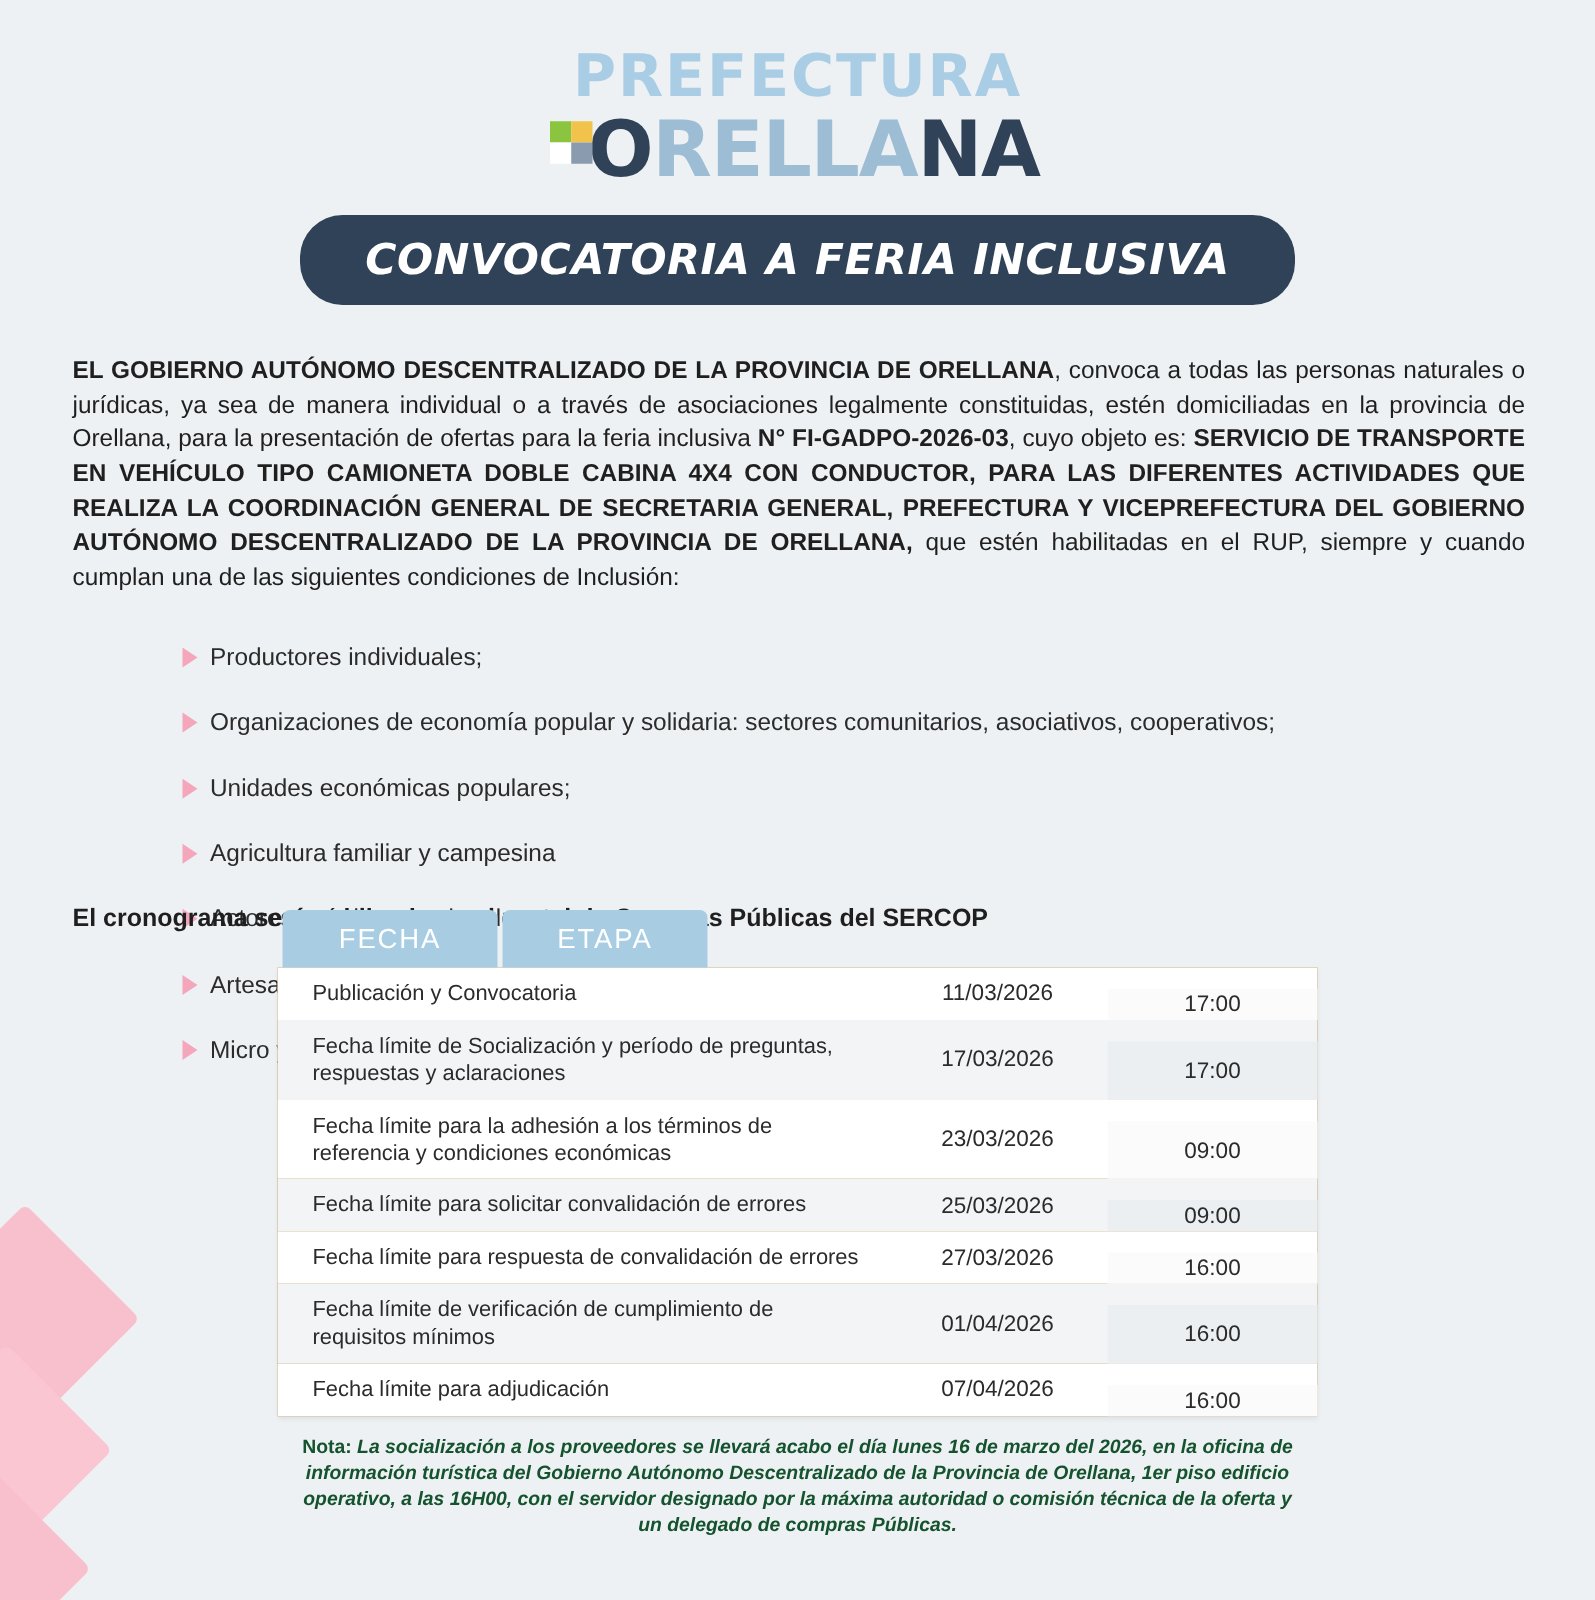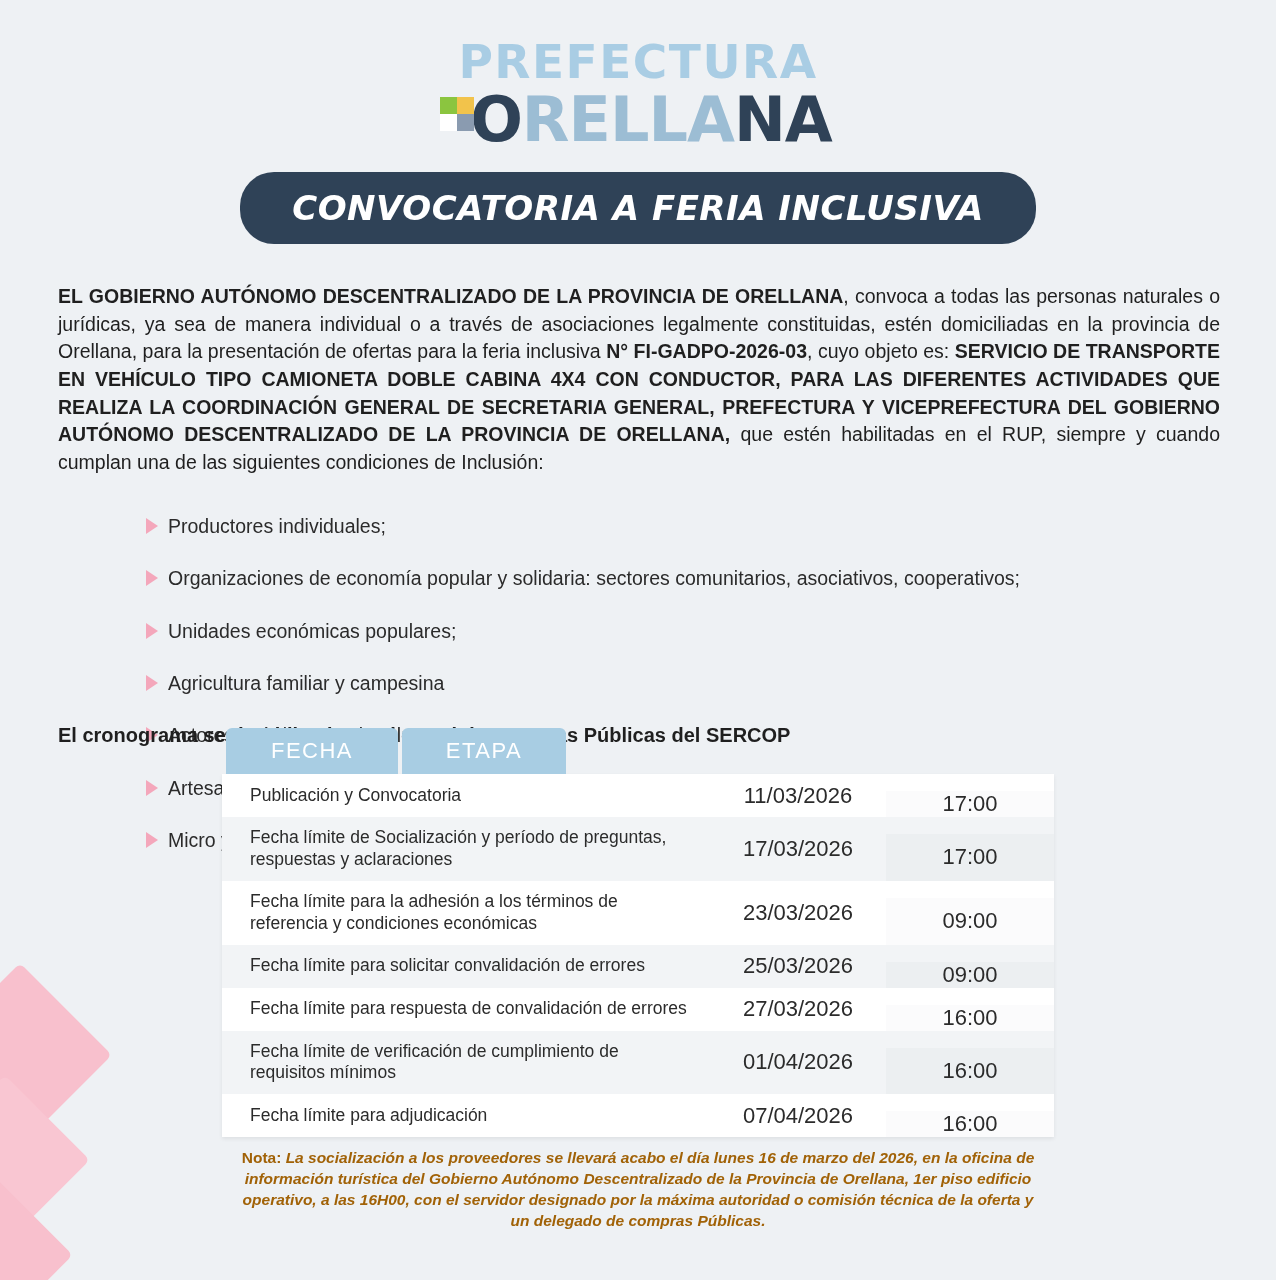--- a/index.html
+++ b/index.html
@@ -208,21 +208,21 @@
   .trow .c-etapa {
     width: 488px;
     padding: 10px 14px 10px 28px;
     font-size: 17.5px;
     line-height: 1.25;
     display: flex;
     align-items: center;
     box-sizing: border-box;
   }
   .trow .c-fecha, .trow .c-hora {
-    font-size: 22px;
+    font-size: 18px;
     display: flex;
     align-items: center;
     justify-content: center;
     box-sizing: border-box;
   }
   .trow .c-fecha { width: 176px; }
   .trow .c-hora  { width: 168px; margin-top: 17px; }
   .trow.odd { background: #ffffff; }
   .trow.even { background: #f2f4f6; }
   .trow.even .c-hora { background: #eceff1; }
@@ -232,21 +232,21 @@
   .nota {
     position: absolute;
     top: 1148px;
     left: 232px;
     width: 812px;
     text-align: center;
     font-size: 15.5px;
     font-style: italic;
     font-weight: bold;
     line-height: 1.35;
-    color: #a16207;
+    color: #14532d;
   }
   .nota .lbl { font-style: normal; }
 </style>
 </head>
 <body>
 
 <div class="page">
 
   <div class="deco-chevron c1"></div>
   <div class="deco-chevron c2"></div>

